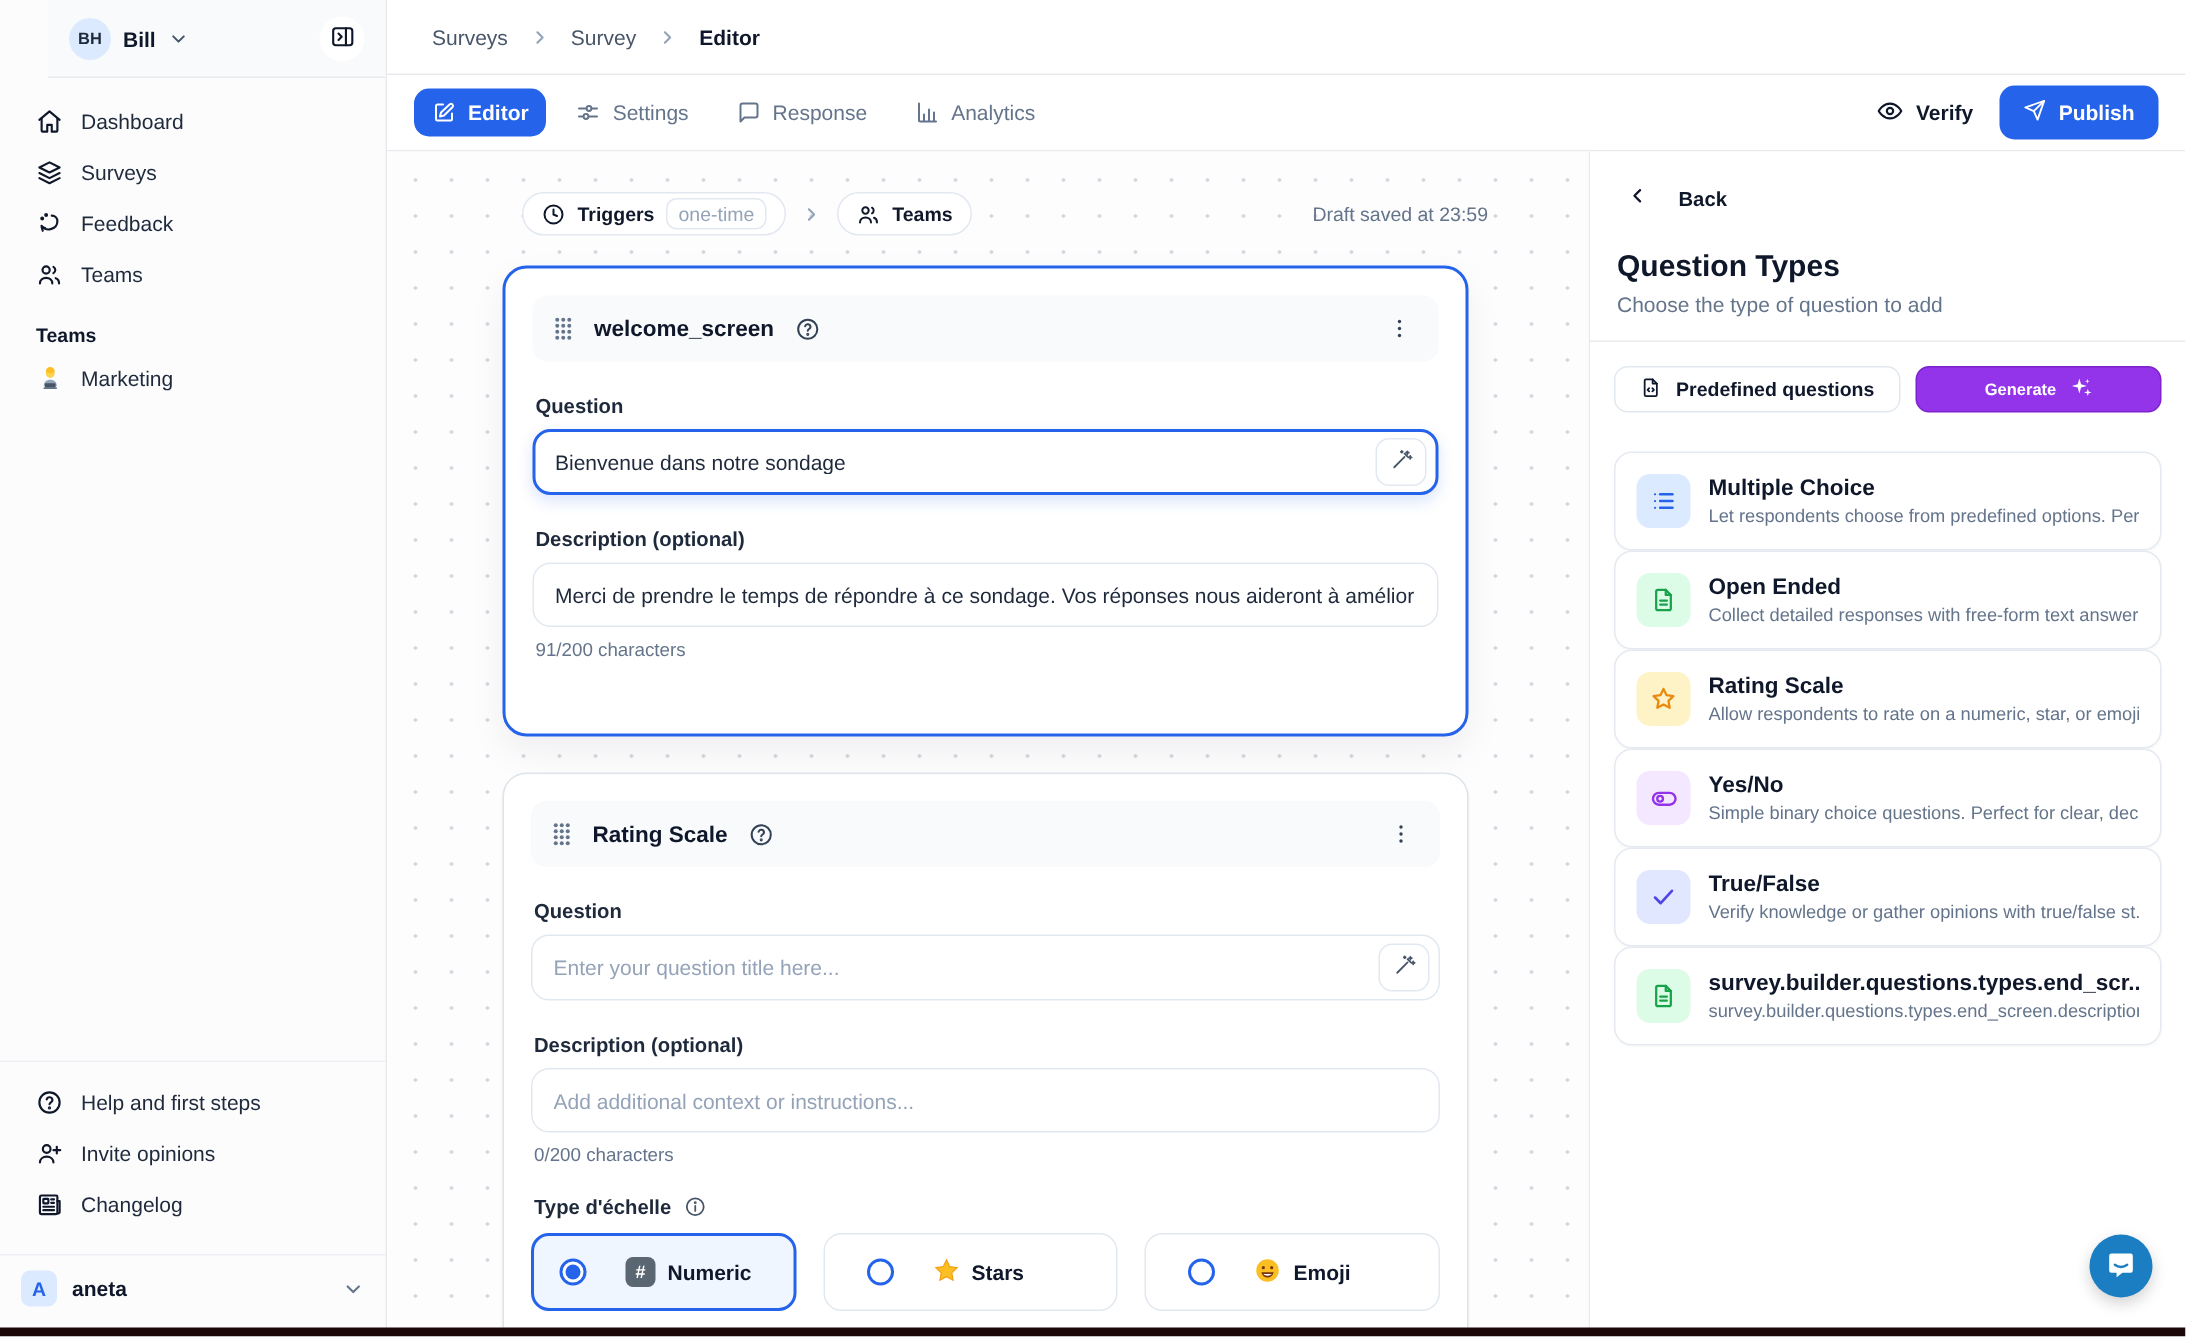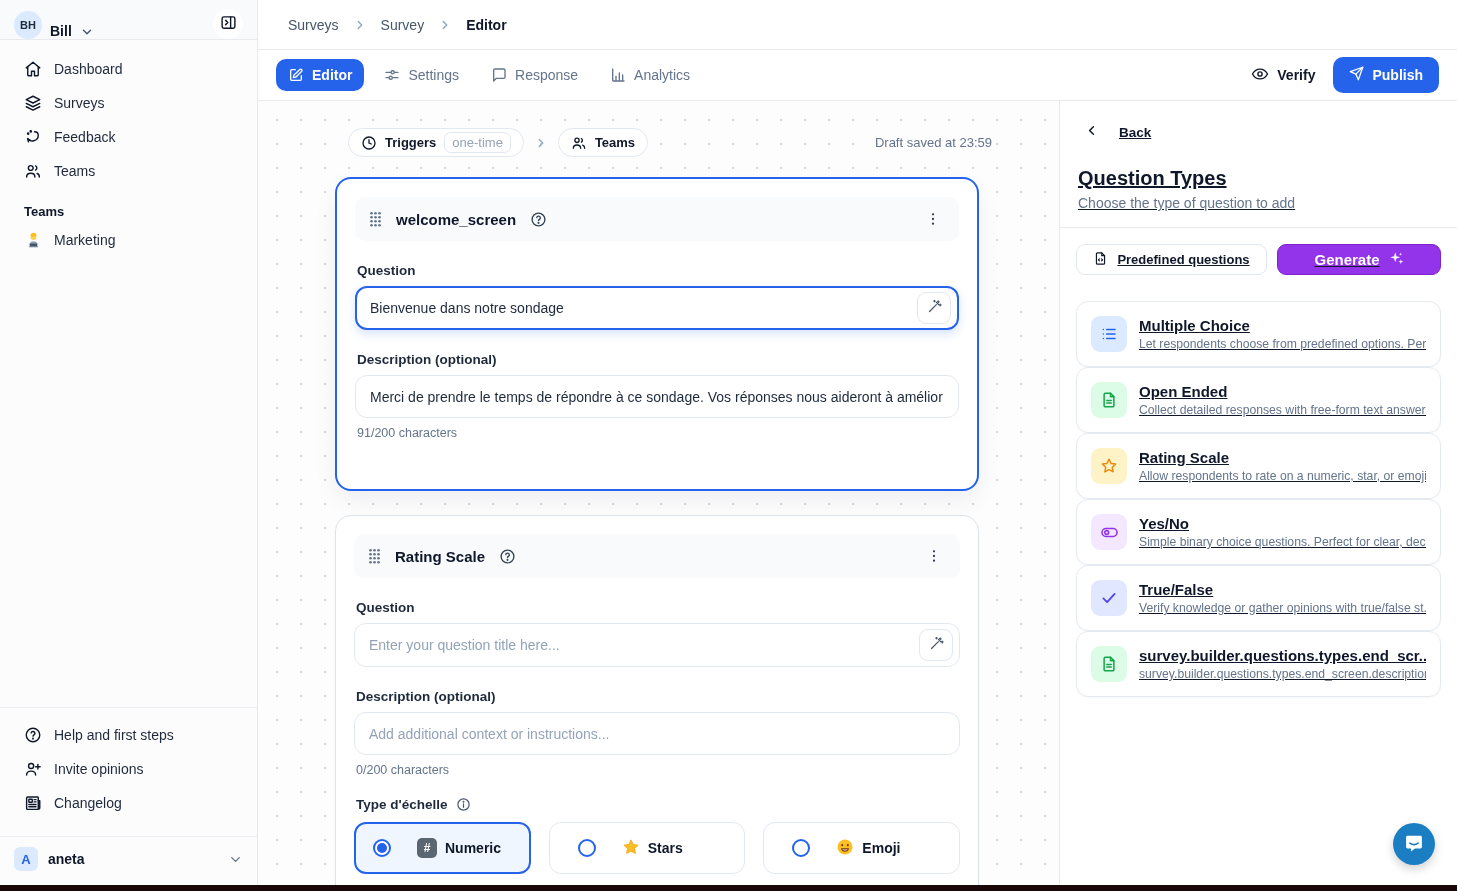--- a/index.html
+++ b/index.html
@@ -2,21 +2,21 @@
 <html><head>
 <meta charset="utf-8">
 <style>
   *{margin:0;padding:0;box-sizing:border-box;}
   html,body{width:1457px;height:891px;overflow:hidden;}
   body{font-family:"Liberation Sans","DejaVu Sans",sans-serif;background:#fff;color:#0f172a;}
   .app{position:relative;width:1457px;height:891px;display:flex;}
 
   
   .sidebar{width:258px;height:885px;background:#fcfcfd;border-right:1px solid #e8eaee;display:flex;flex-direction:column;flex:none;}
-  .sb-head{height:40px;background:#f8fafc;border-bottom:1px solid #e8eaee;display:flex;align-items:flex-end;padding:0 14px;gap:8px;}
+  .sb-head{height:52px;background:#f8fafc;border-bottom:1px solid #e8eaee;display:flex;align-items:center;padding:0 14px;gap:8px;margin-left:32px;}
   .avatar{width:28px;height:28px;border-radius:50%;background:#dbeafe;color:#1e293b;font-size:11px;font-weight:700;display:flex;align-items:center;justify-content:center;}
   .sb-head .wsname{font-size:14px;font-weight:700;color:#0f172a;}
   .sb-head .chev{color:#475569;display:flex;}
   .sb-toggle{margin-left:auto;width:30px;height:30px;border:none;background:#fff;border-radius:50%;display:flex;align-items:center;justify-content:center;color:#0f172a;cursor:pointer;}
   .sb-nav{padding:12px 10px 0 10px;}
   .sb-item{height:34px;display:flex;align-items:center;gap:12px;padding:0 14px;border-radius:8px;font-size:14px;color:#1e293b;cursor:pointer;}
   .sb-item .ic{width:18px;height:18px;display:flex;align-items:center;justify-content:center;color:#0f172a;flex:none;}
   .sb-section{padding:16px 24px 4px 24px;font-size:13px;font-weight:700;color:#0f172a;}
   .sb-foot{margin-top:auto;border-top:1px solid #eceff3;padding:10px 10px 8px 10px;}
   .sb-foot .sb-item{color:#1e293b;}
@@ -72,28 +72,28 @@
   .info-ic{color:#475569;display:flex;}
   .scale-row{display:flex;gap:18px;}
   .scale-opt{flex:1;height:52px;border:1px solid #e2e8f0;border-radius:12px;background:#fff;display:flex;align-items:center;gap:26px;padding:0 28px;cursor:pointer;}
   .scale-opt.selected{background:#eff6ff;border:2px solid #2563eb;padding:0 17px;}
   .radio{width:18px;height:18px;border-radius:50%;border:2px solid #2563eb;background:#fff;flex:none;position:relative;}
   .scale-opt.selected .radio::after{content:"";position:absolute;inset:2px;border-radius:50%;background:#2563eb;}
   .opt-main{display:flex;align-items:center;gap:8px;font-size:14px;font-weight:700;color:#0f172a;}
   .num-badge{width:20px;height:20px;border-radius:5px;background:#5b6673;color:#fff;font-size:12px;font-weight:700;display:flex;align-items:center;justify-content:center;}
 
   
-  .panel{width:398px;flex:none;background:#fff;border-left:1px solid #e8eaee;padding:20px 16px 0 16px;overflow:hidden;text-decoration:underline;}
+  .panel{width:398px;flex:none;background:#fff;border-left:1px solid #e8eaee;padding:20px 16px 0 16px;overflow:hidden;}
   .back-row{display:flex;align-items:center;gap:20px;padding:2px 8px;background:none;border:none;font-family:inherit;font-size:13.5px;font-weight:700;color:#0f172a;cursor:pointer;}
   .panel-title{font-size:20px;font-weight:700;color:#0f172a;margin:24px 2px 0 2px;}
   .panel-sub{font-size:14px;color:#64748b;margin:5px 2px 0 2px;}
   .panel-divider{height:1px;background:#e8eaee;margin:16px -16px 0 -16px;}
   .panel-actions{display:flex;align-items:center;gap:10px;margin-top:16px;}
   .predef-btn{flex:1;height:31px;display:flex;align-items:center;justify-content:center;gap:9px;background:#fff;border:1px solid #e2e8f0;border-radius:9px;font-size:13px;font-weight:700;color:#0f172a;cursor:pointer;font-family:inherit;}
-  .generate-btn{width:164px;height:31px;display:flex;align-items:center;justify-content:center;gap:9px;background:#9333ea;border:1px solid #7e22ce;border-radius:9px;font-size:15px;font-weight:700;color:#fff;cursor:pointer;font-family:inherit;}
+  .generate-btn{width:164px;height:31px;display:flex;align-items:center;justify-content:center;gap:9px;background:#9333ea;border:1px solid #7e22ce;border-radius:9px;font-size:11px;font-weight:700;color:#fff;cursor:pointer;font-family:inherit;}
   .qtype-list{margin-top:26px;display:flex;flex-direction:column;}
   .qtype-card{display:flex;align-items:center;gap:12px;height:66px;border:1px solid #e5eaf0;border-radius:12px;background:#fff;padding:0 14px;cursor:pointer;box-shadow:0 1px 2px rgba(15,23,42,.03);}
   .qtype-ic{width:36px;height:36px;border-radius:9px;display:flex;align-items:center;justify-content:center;flex:none;}
   .qtype-text{min-width:0;}
   .qtype-title{font-size:15px;font-weight:700;color:#0f172a;white-space:nowrap;overflow:hidden;text-overflow:clip;}
   .qtype-desc{font-size:12.2px;color:#64748b;margin-top:3px;white-space:nowrap;overflow:hidden;text-overflow:clip;}
   .ic-blue{background:#dbeafe;color:#2563eb;}
   .ic-green{background:#dcfce7;color:#16a34a;}
   .ic-amber{background:#fef3c7;color:#ea8a0c;}
   .ic-purple{background:#f3e8ff;color:#9333ea;}

